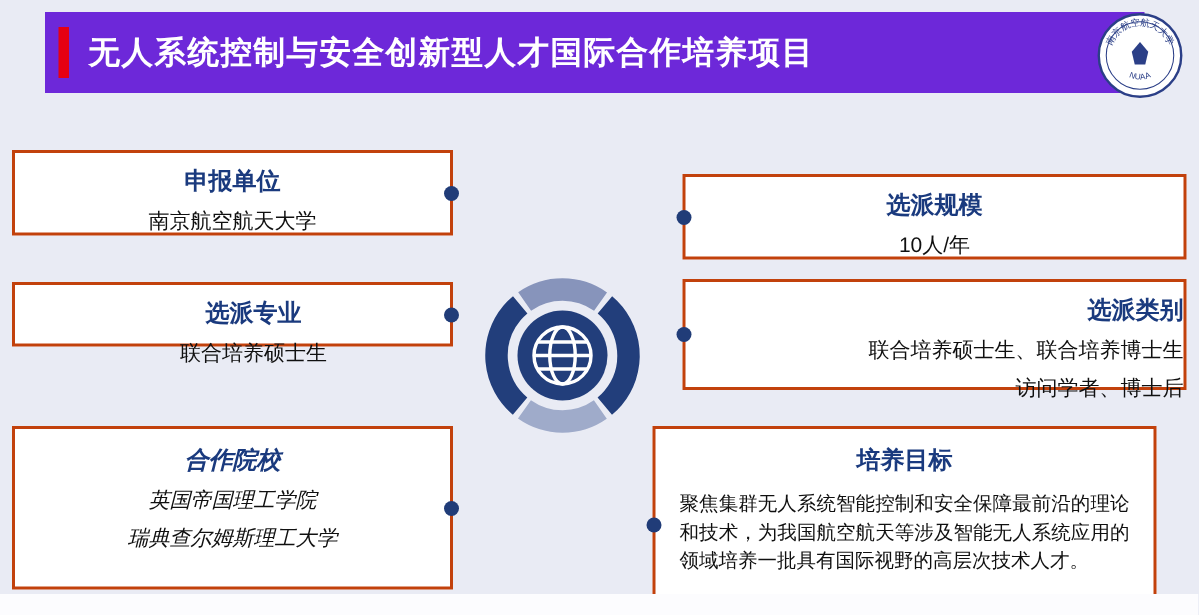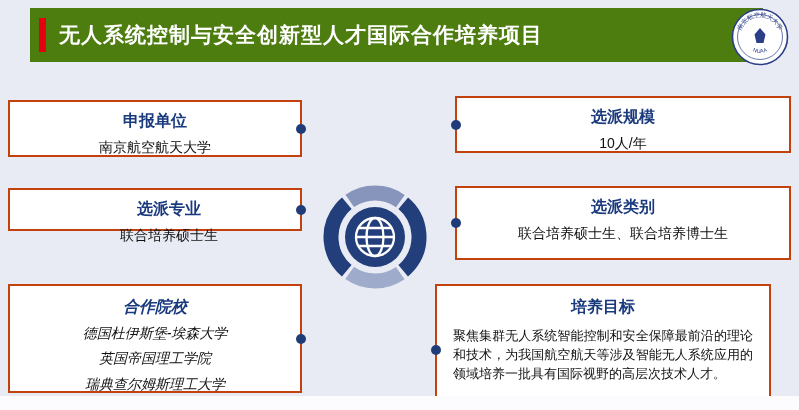--- a/index.html
+++ b/index.html
@@ -7,21 +7,21 @@
     width:799px;height:410px;
     background:#e9ebf4;
     font-family:"Liberation Sans", sans-serif;
     position:relative;overflow:hidden;
   }
   .stage{position:relative;width:799px;height:410px;}
 
   
   .band{
     position:absolute;left:30px;top:8px;right:36px;height:54px;
-    background:#4d7c0f;display:flex;align-items:center;
+    background:#6d28d9;display:flex;align-items:center;
   }
   .red-bar{width:7px;height:34px;background:#e60012;margin-left:9px;flex:0 0 auto;}
   .band-title{
     color:#ffffff;font-size:21px;font-weight:bold;
     margin-left:13px;letter-spacing:1px;white-space:nowrap;
   }
   .logo{position:absolute;top:8px;right:10px;width:58px;height:58px;}
 
   .bottom-strip{position:absolute;left:0;right:0;bottom:0;height:14px;background:#fcfcfe;}
 
@@ -41,22 +41,22 @@
   .card-title{color:#1a3a7e;font-weight:bold;font-size:16px;padding-top:9px;}
   .card-line{font-size:14px;color:#101010;margin-top:5px;line-height:1.45;}
   .card-para{
     font-size:13px;color:#101010;text-align:justify;
     padding:5px 12px 0 12px;line-height:1.45;margin:4px;
   }
 
   .c-l1{left:8px;  top:100px;width:294px;height:57px;}
   .c-l2{left:8px;  top:188px;width:294px;height:43px;padding-left:28px;}
   .c-l3{left:8px;  top:284px;width:294px;height:109px;font-style:italic;}
-  .c-r1{left:455px;top:96px;width:336px;height:57px;}
-  .c-r2{left:455px;top:186px;width:336px;height:74px;}
+  .c-r1{left:455px;top:116px;width:336px;height:57px;}
+  .c-r2{left:455px;top:186px;width:336px;height:74px;text-align:right;}
   .c-r3{left:435px;top:284px;width:336px;height:131px;}
   .c-l3 .card-title,.c-r3 .card-title{padding-top:11px;}
 
   
   .center-graphic{position:absolute;left:315px;top:177px;width:120px;height:120px;}
 </style>
 </head>
 <body>
 
 <div class="stage">
@@ -87,35 +87,35 @@
   </div>
 
   <div class="card left-col c-l2">
     <div class="card-title">选派专业</div>
     <div class="card-line">联合培养硕士生</div>
     <span class="dot"></span>
   </div>
 
   <div class="card left-col c-l3">
     <div class="card-title">合作院校</div>
-    <div class="card-line">德国杜伊斯堡-埃森大学</div>
     <div class="card-line">英国帝国理工学院</div>
     <div class="card-line">瑞典查尔姆斯理工大学</div>
     <span class="dot"></span>
   </div>
 
   <div class="card right-col c-r1">
     <div class="card-title">选派规模</div>
     <div class="card-line">10人/年</div>
     <span class="dot"></span>
   </div>
 
   <div class="card right-col c-r2">
     <div class="card-title">选派类别</div>
     <div class="card-line">联合培养硕士生、联合培养博士生</div>
+    <div class="card-line">访问学者、博士后</div>
     <span class="dot"></span>
   </div>
 
   <div class="card right-col c-r3">
     <div class="card-title">培养目标</div>
     <p class="card-para">聚焦集群无人系统智能控制和安全保障最前沿的理论和技术，为我国航空航天等涉及智能无人系统应用的领域培养一批具有国际视野的高层次技术人才。</p>
     <span class="dot"></span>
   </div>
 
   <svg class="center-graphic" viewBox="0 0 120 120">

